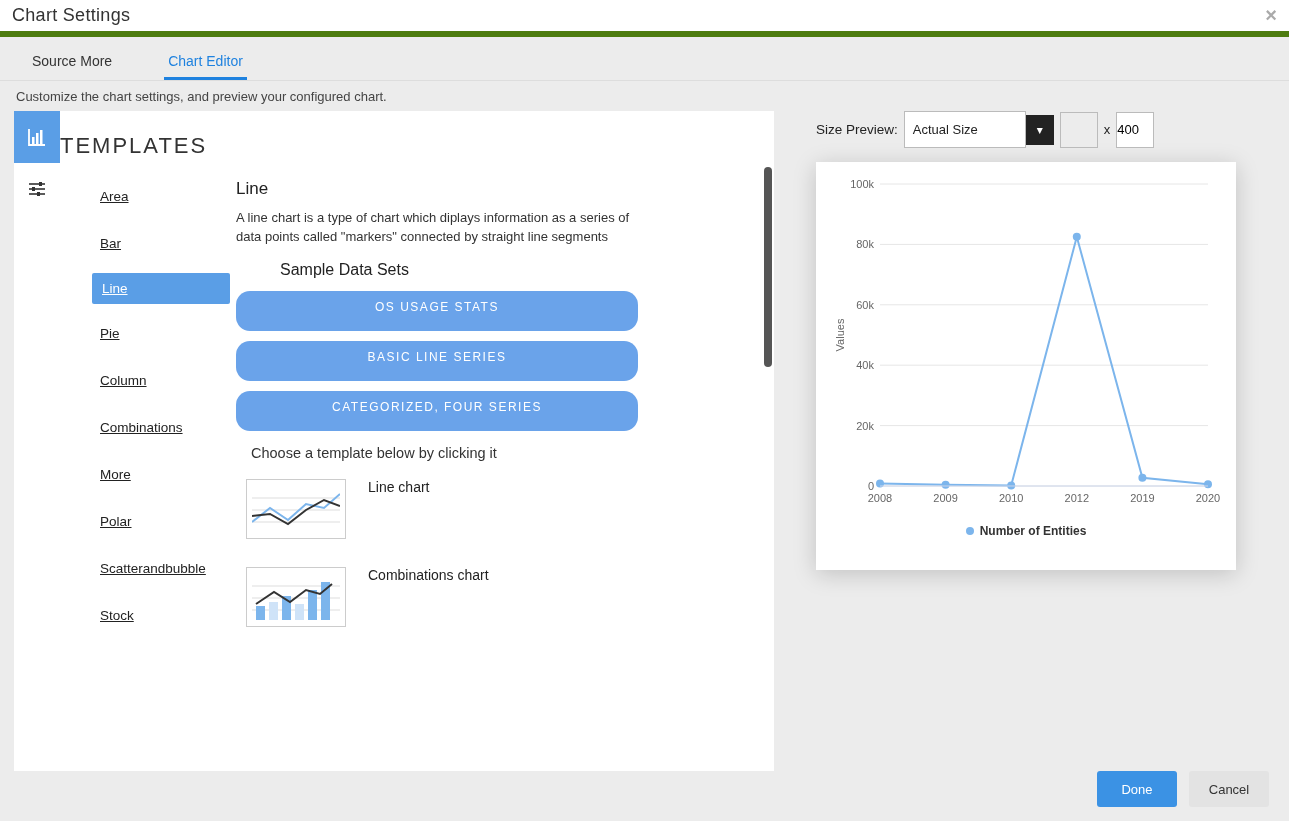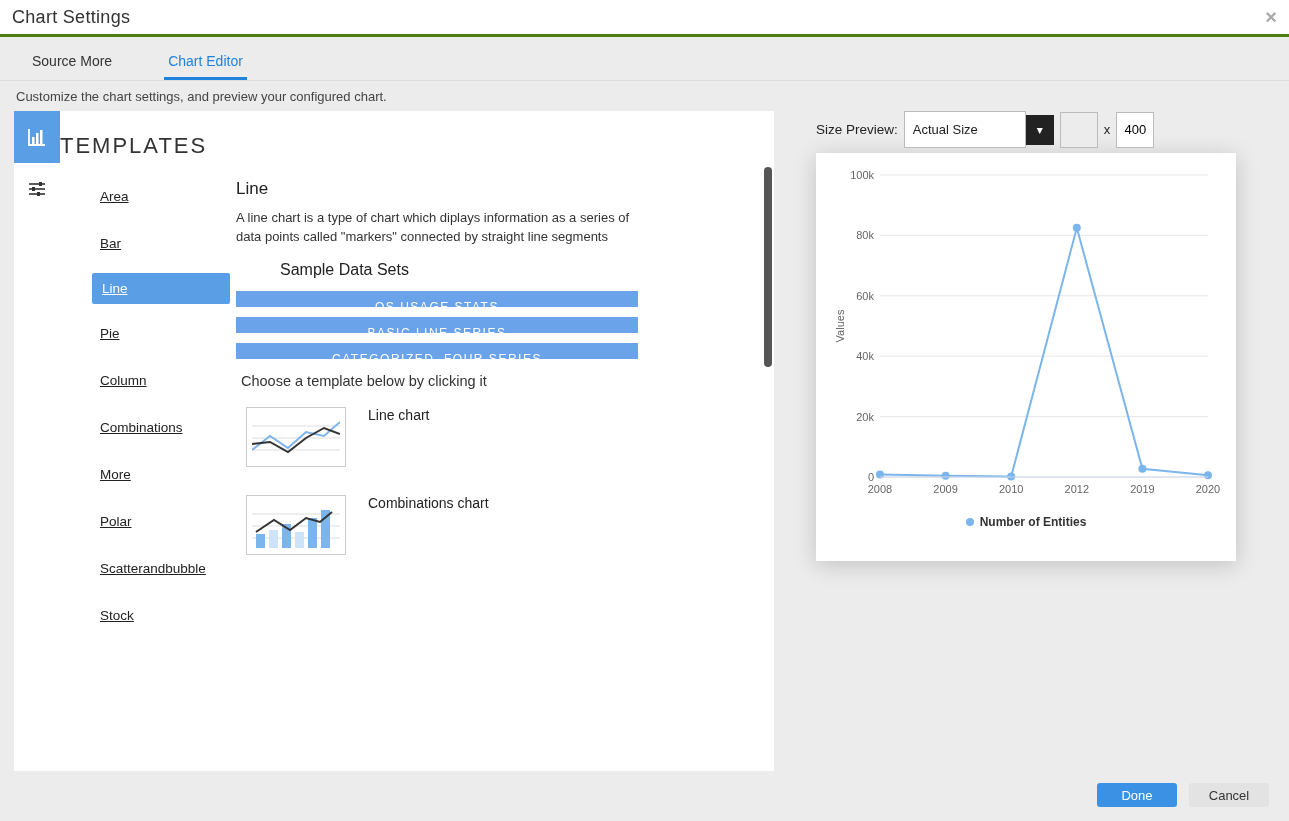--- a/index.html
+++ b/index.html
@@ -1,19 +1,19 @@
 <!DOCTYPE html>
 <html><head>
 <meta charset="utf-8">
 <style>
   * { box-sizing: border-box; margin: 0; padding: 0; }
   html, body { width: 1289px; height: 821px; font-family: "Segoe UI", Arial, sans-serif; background: #ececec; color: #222; }
   .header {
     height: 37px; background: #fff; display: flex; align-items: center; justify-content: space-between;
-    padding: 0 12px; border-bottom: 3px solid #4d7c0f;
+    padding: 0 12px; border-bottom: 6px solid #4d7c0f;
   }
   .header h1 { font-size: 18px; font-weight: 400; color: #333; letter-spacing: 0.3px; }
   .close-x { font-size: 20px; color: #aaa; font-weight: bold; cursor: pointer; }
   .tabs {
     height: 44px; display: flex; align-items: flex-end; padding: 0 28px; border-bottom: 1px solid #ddd;
   }
   .tab {
     padding: 10px 4px 8px; margin-right: 48px; font-size: 14px; color: #333; cursor: pointer;
     border-bottom: 3px solid transparent;
   }
@@ -40,68 +40,68 @@
   .cat-item.selected {
     background: #5a9ee6; color: #fff; text-decoration: underline;
     padding: 8px 62px 8px 10px; width: 138px;
   }
   .cat-list > div { display: block; }
   .detail { flex: 1; padding-right: 10px; }
   .detail h2 { font-size: 17px; font-weight: 400; margin-bottom: 10px; }
   .detail p.desc { font-size: 13px; color: #333; line-height: 1.45; margin-bottom: 14px; max-width: 400px; }
   .detail h3 { font-size: 16px; font-weight: 400; margin-bottom: 12px; margin-left: 44px; }
   .ds-btn {
-    display: block; width: 402px; height: 16px; line-height: 32px; text-align: center;
+    display: block; width: 402px; height: 40px; line-height: 32px; text-align: center;
     background: #6aa3ea; color: #fff; font-size: 12px; letter-spacing: 1.5px;
-    margin-bottom: 10px; cursor: pointer; border-radius: 0;
-  }
-  .choose-label { font-size: 14.5px; margin: 14px 5px 18px; color: #333; }
+    margin-bottom: 10px; cursor: pointer; border-radius: 14px;
+  }
+  .choose-label { font-size: 14.5px; margin: 14px 15px 18px; color: #333; }
   .thumb-row { display: flex; align-items: flex-start; margin-bottom: 28px; cursor: pointer; }
   .thumb {
     width: 100px; height: 60px; border: 1px solid #ccc; margin: 0 22px 0 10px;
     padding: 6px 5px 2px 5px;
   }
   .thumb-label { font-size: 14px; color: #222; }
   .scrollbar-fake {
     position: absolute; right: 2px; top: 56px; width: 8px; height: 200px;
     background: #555; border-radius: 4px;
   }
   
   .right-panel { margin-left: 42px; width: 440px; }
-  .size-row { display: flex; align-items: center; margin-bottom: 5px; }
+  .size-row { display: flex; align-items: center; margin-bottom: 14px; }
   .size-row .lbl { font-size: 13.5px; margin-right: 6px; }
   .size-select {
     width: 122px; height: 37px; border: 1px solid #bbb; background: #fff; padding: 0 8px;
     font-size: 13px; display: flex; align-items: center;
   }
   .size-caret {
     width: 28px; height: 30px; background: #222; color: #fff; display: flex;
     align-items: center; justify-content: center; font-size: 12px; margin-right: 6px;
   }
   .dim-input {
     width: 38px; height: 36px; border: 1px solid #bbb; background: #ececec;
-    text-align: center; font-size: 13px;
+    font-size: 13px;
   }
   .dim-x { margin: 0 6px; font-size: 13px; }
   .chart-card {
     width: 420px; height: 408px; background: #fff; box-shadow: 0 4px 22px rgba(0,0,0,0.18);
     padding: 14px 14px 10px 14px;
   }
   .chart-svg { width: 100%; height: 340px; }
   .legend { text-align: center; font-size: 12px; font-weight: 600; color: #333; margin-top: 4px; }
   .legend .dot {
     display: inline-block; width: 8px; height: 8px; border-radius: 4px;
     background: #7cb5ec; margin-right: 6px; vertical-align: 0px;
   }
   
   .footer {
     position: absolute; right: 20px; bottom: 14px; display: flex; gap: 12px;
   }
   .btn {
-    min-width: 80px; height: 24px; border-radius: 3px; font-size: 13px;
+    min-width: 80px; height: 36px; border-radius: 3px; font-size: 13px;
     display: flex; align-items: center; justify-content: center; cursor: pointer;
     border: none;
   }
   .btn-primary { background: #3b92e4; color: #fff; }
   .btn-secondary { background: #e3e3e3; color: #333; }
   .ylabel {
     font-size: 11px; fill: #666;
   }
   .xticklabel { font-size: 11px; fill: #666; }
 </style>

